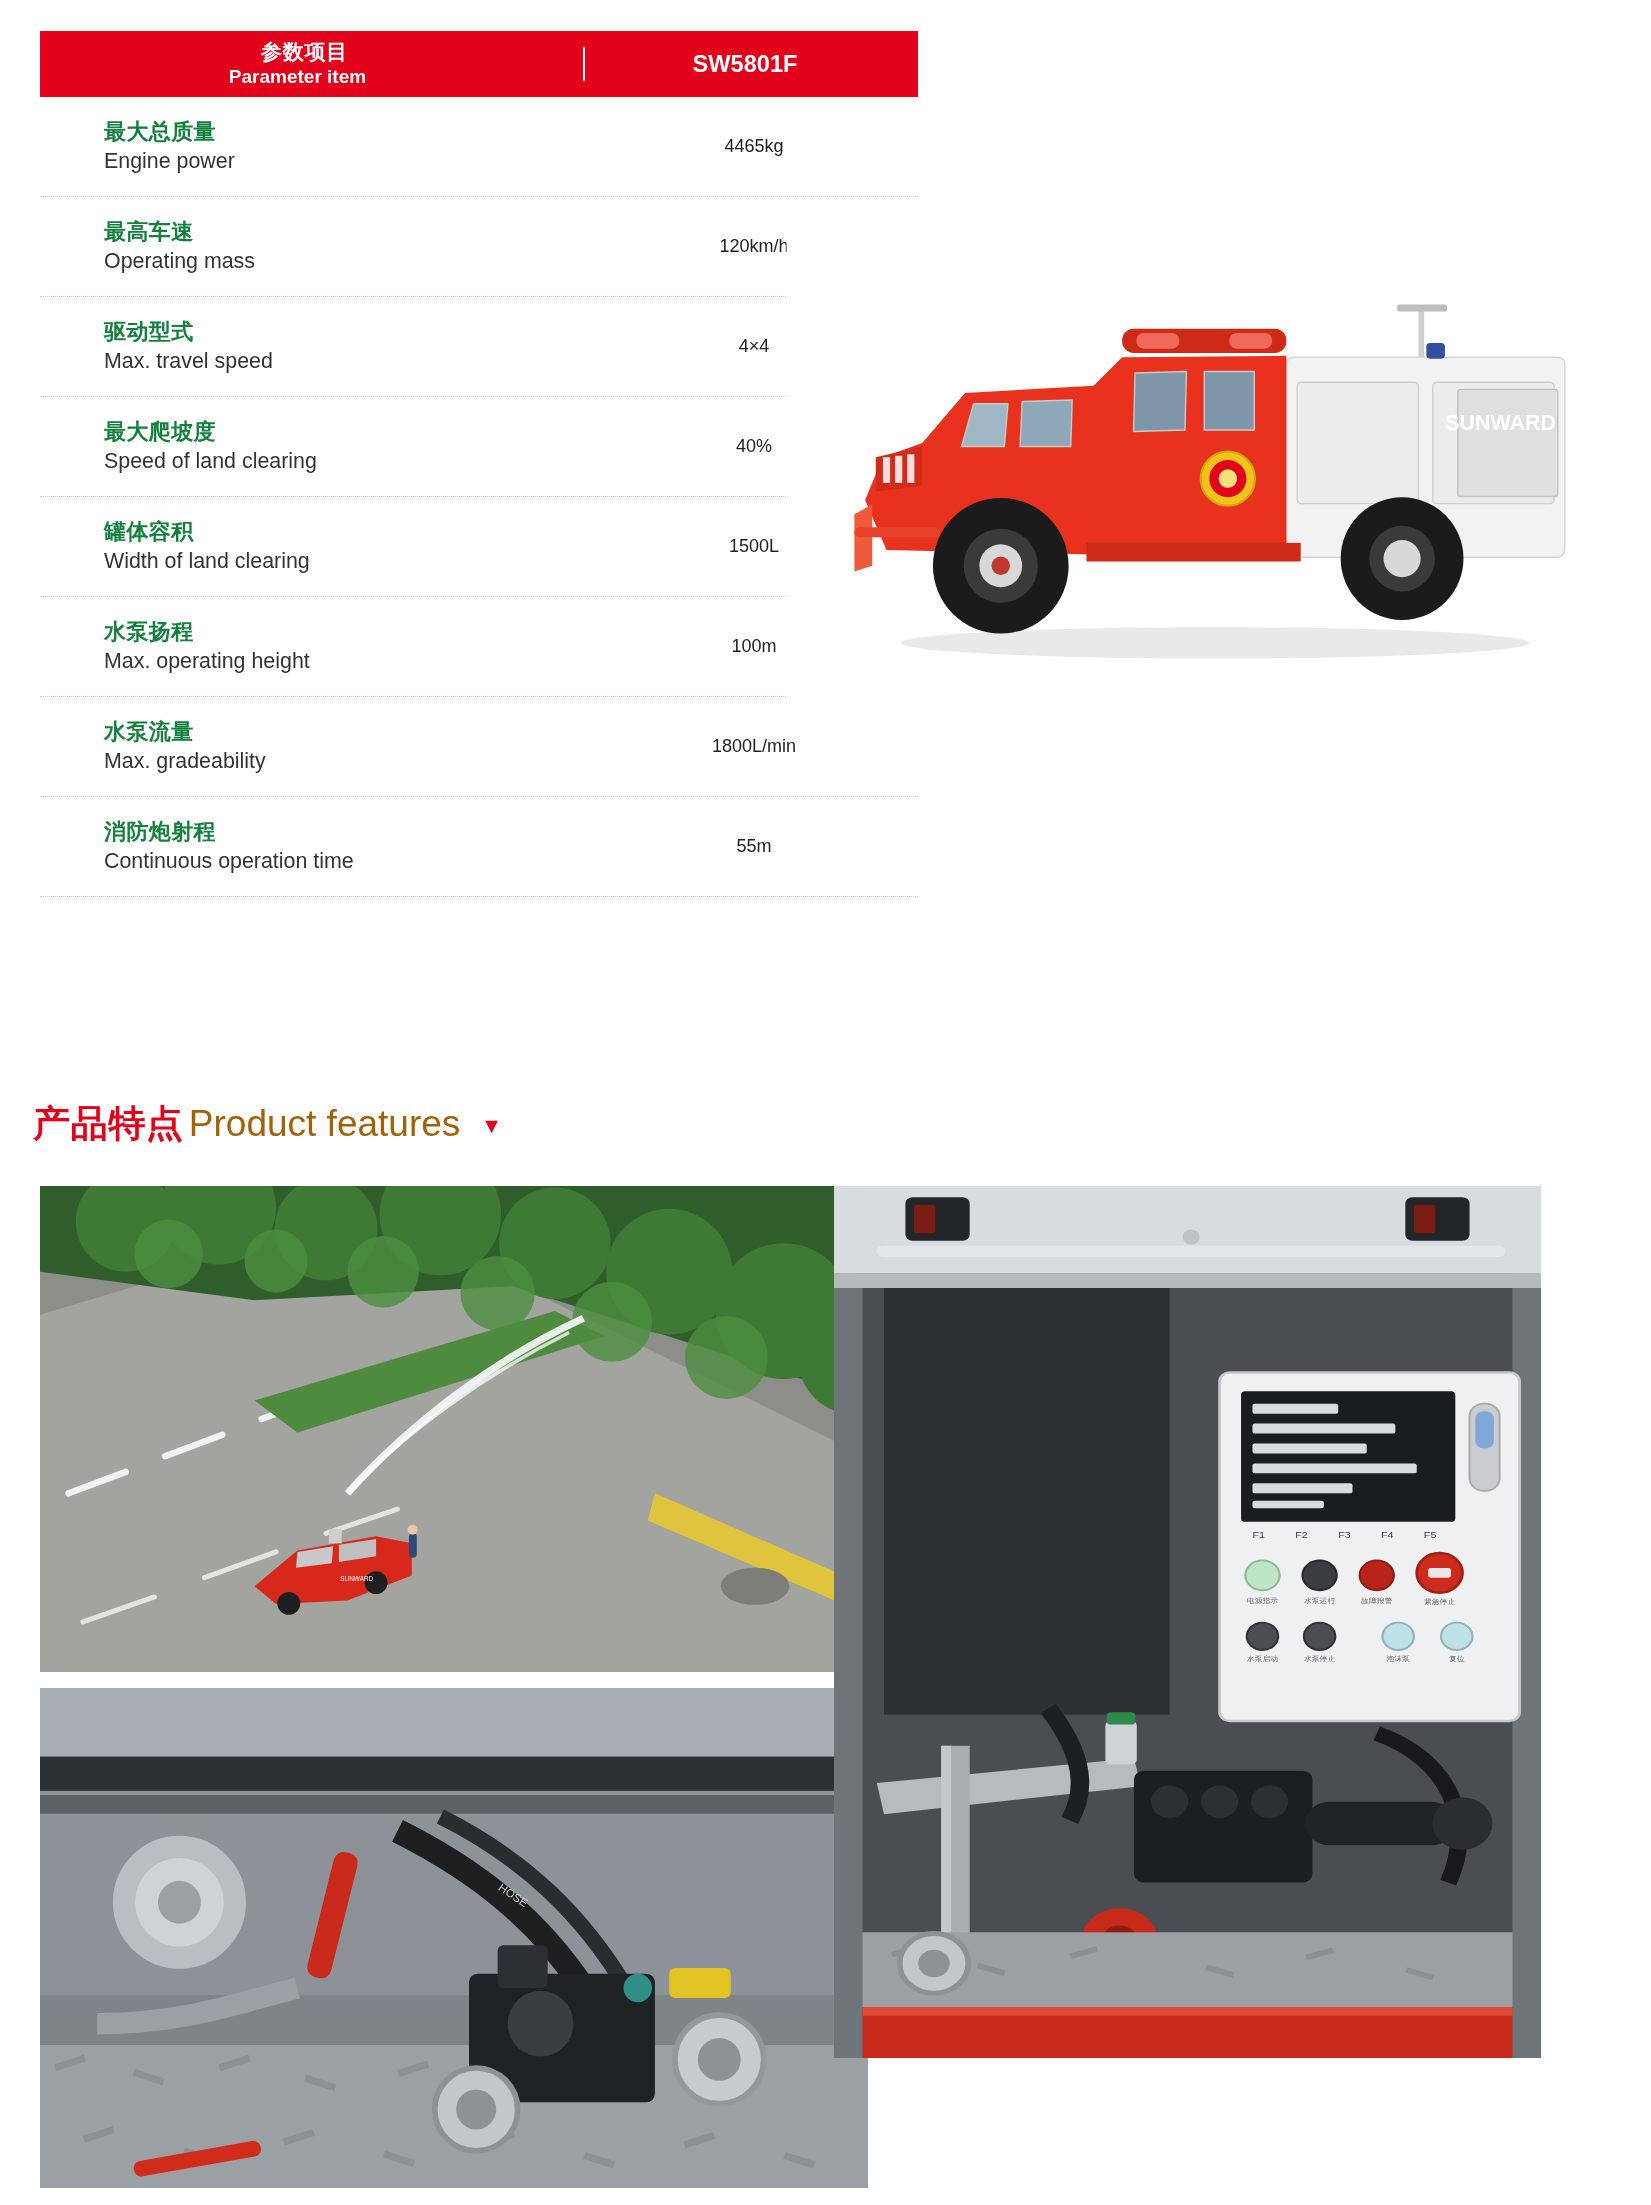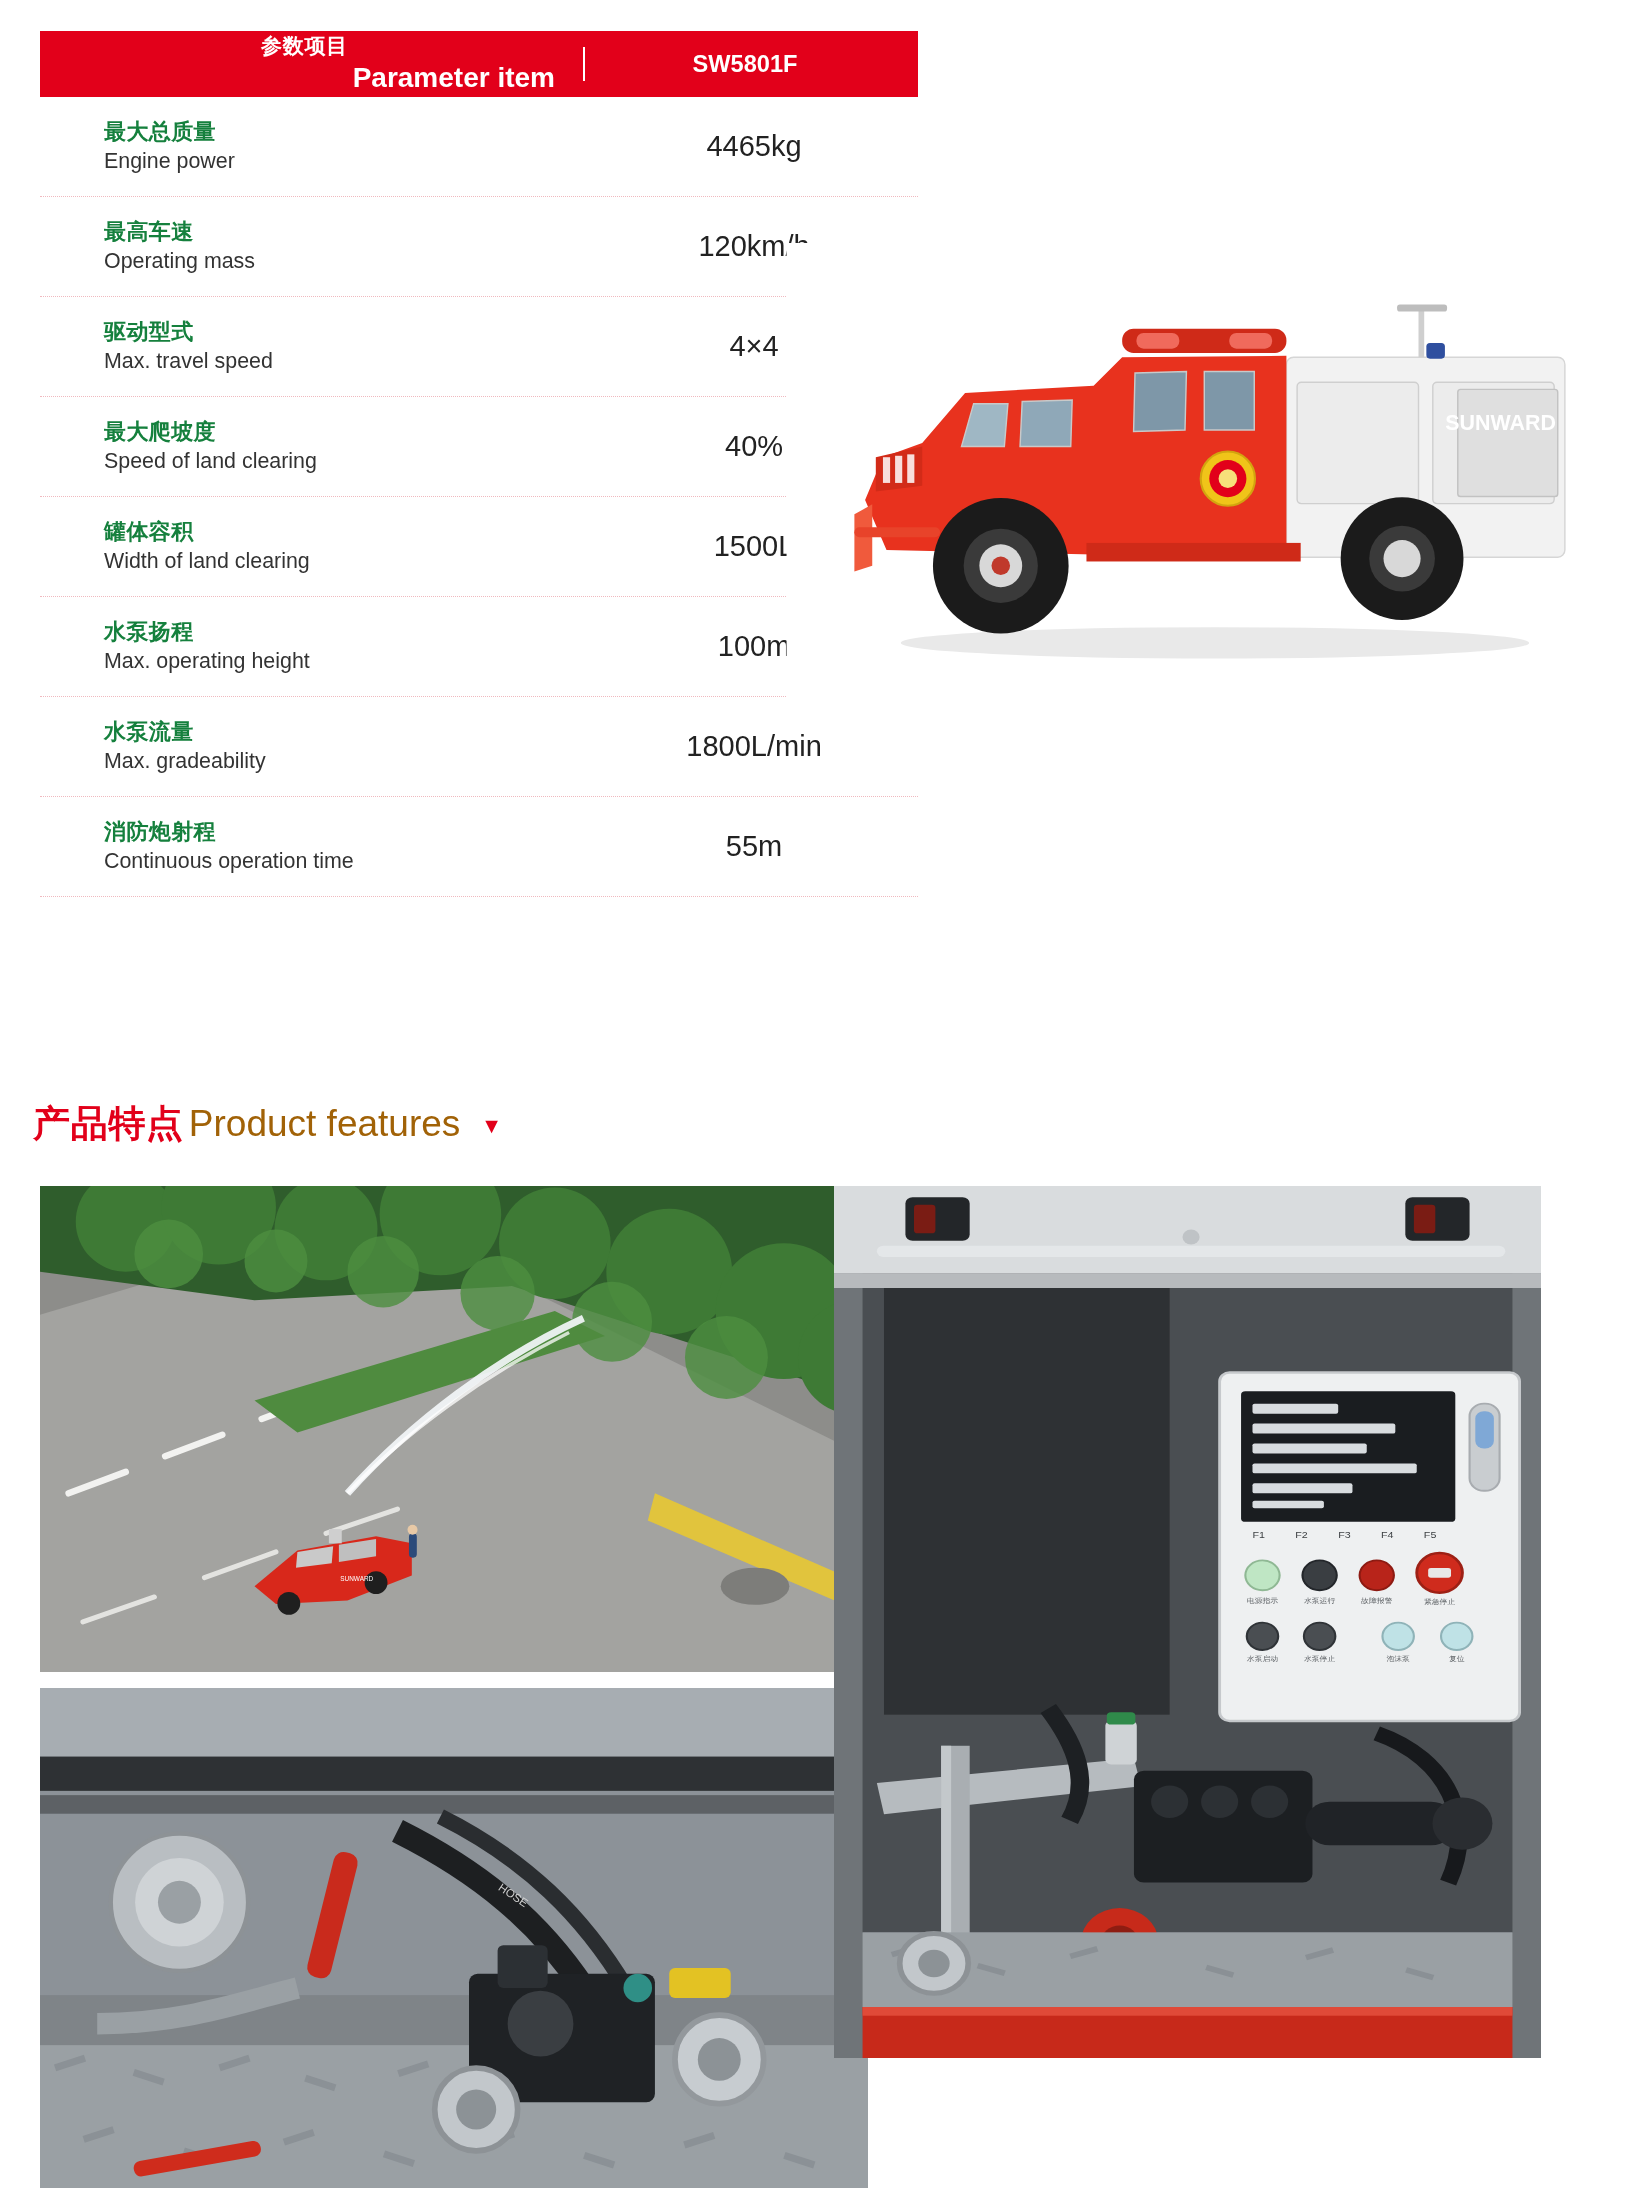--- a/index.html
+++ b/index.html
@@ -26,21 +26,21 @@
     position: relative;
   }
   .spec-head .col-item {
     width: 515px;
     text-align: center;
     font-weight: bold;
     line-height: 1.26;
     font-size: 21.4px;
   }
   .spec-head .col-item .cn { font-size: 21px; letter-spacing: 0.7px; margin-left: 14px; }
-  .spec-head .col-item .en { font-size: 28px; text-align: right; }
+  .spec-head .col-item .en { font-size: 19px; }
   .spec-head .divider {
     position: absolute;
     left: 543px;
     top: 15.7px;
     width: 2.1px;
     height: 34px;
     background: #fff;
   }
   .spec-head .col-model {
     flex: 1;
@@ -70,21 +70,21 @@
     letter-spacing: 0.4px;
   }
   .spec-row .labels .en {
     font-size: 21.4px;
     color: #333;
     font-weight: 400;
   }
   .spec-row .value {
     flex: 1;
     text-align: center;
-    font-size: 29px;
+    font-size: 18px;
     color: #222;
     padding-left: 7.1px;
   }
 
   
   .truck-photo {
     position: absolute;
     left: 786px;
     top: 243px;
     width: 808px;

